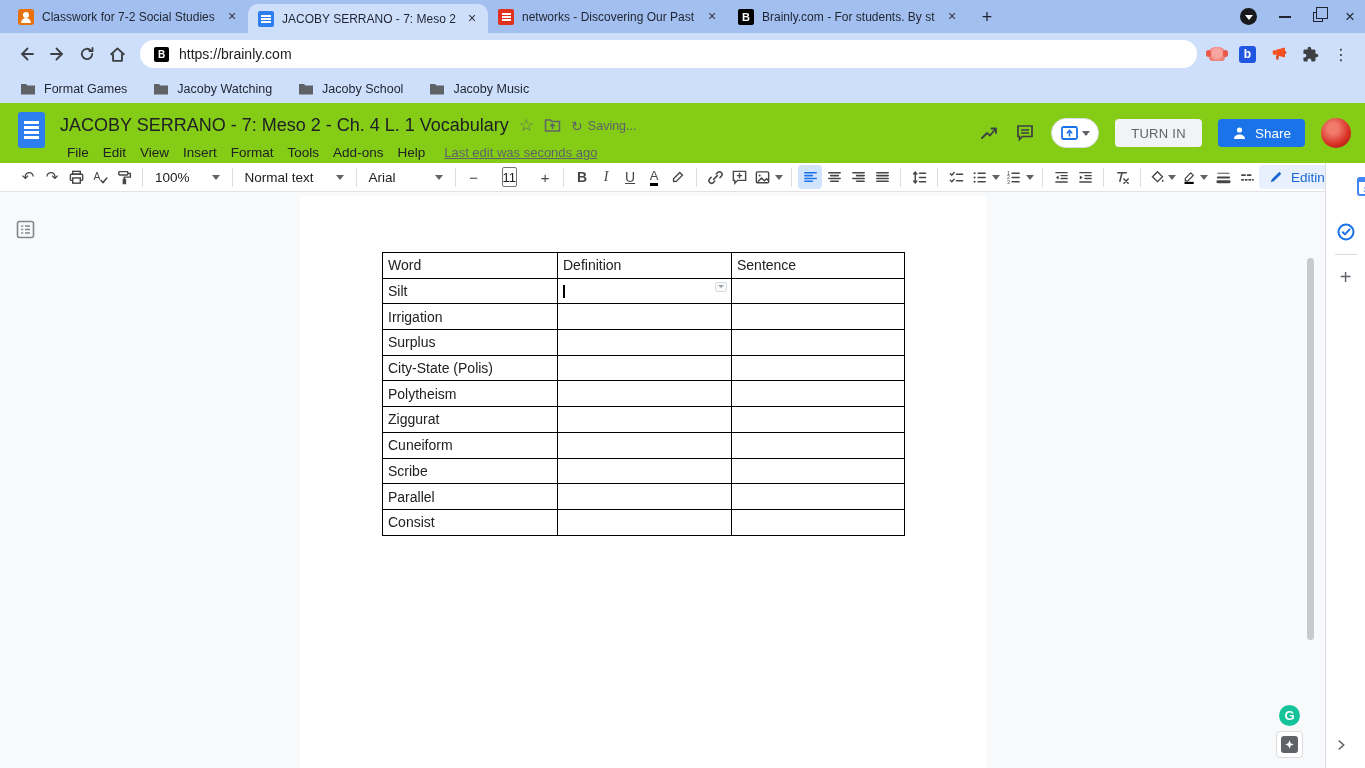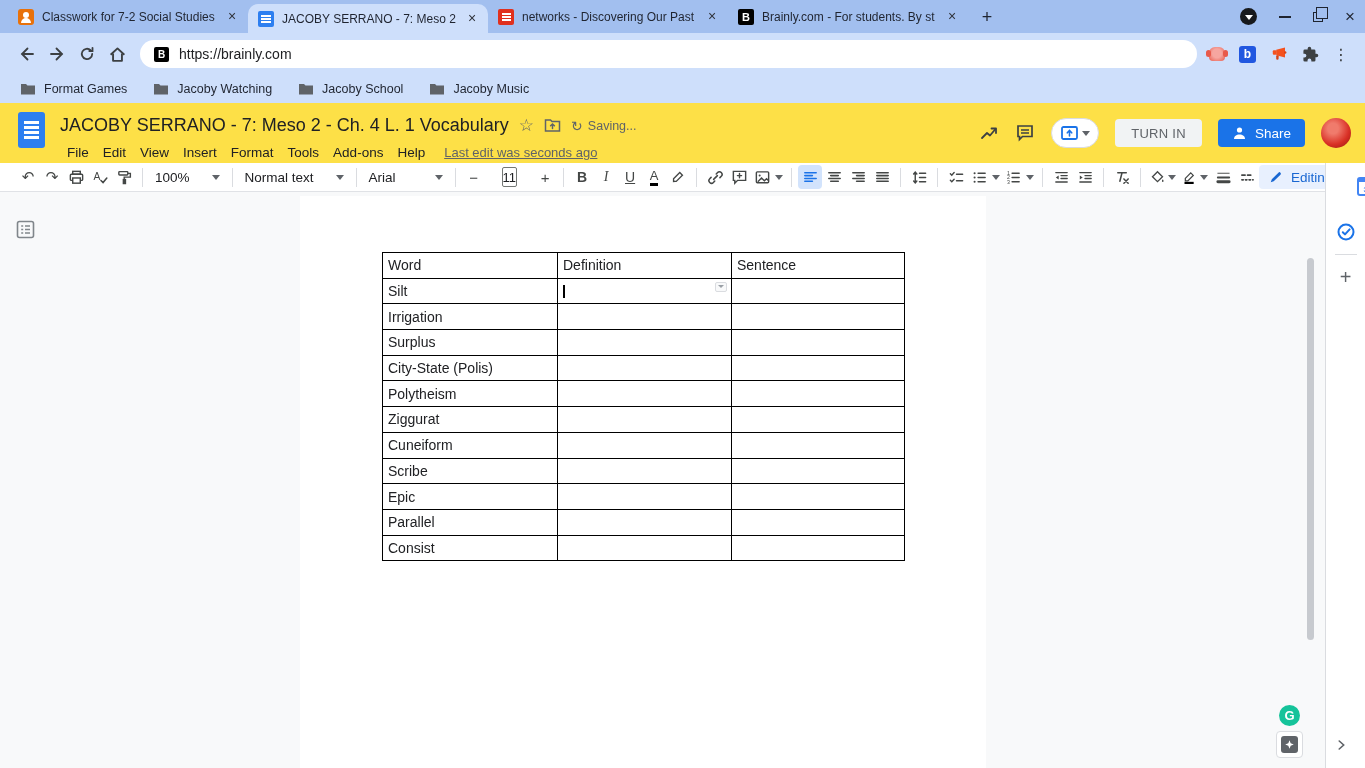--- a/index.html
+++ b/index.html
@@ -44,21 +44,21 @@
   .ext-pink:before, .ext-pink:after { content:""; position:absolute; top:3px; width:5px; height:7px; background:#E8594A; border-radius:4px; }
   .ext-pink:before { left:-3px; } .ext-pink:after { right:-3px; }
   .ext-bing { width:17px; height:17px; background:#2157E0; border-radius:3px; color:#fff; font-size:12px; font-weight:bold; display:flex; align-items:center; justify-content:center; }
   .overflow-dots { font-size:16px; color:#3C4043; letter-spacing:0; }
 
   
   .bookmarks { top:75px; left:0; width:1365px; height:28px; background:#CEDFFB; display:flex; align-items:center; gap:26px; padding-left:20px; }
   .bm { display:flex; align-items:center; gap:8px; font-size:12.5px; color:#1f2430; }
 
   
-  .docshead { top:103px; left:0; width:1365px; height:60px; background:#fde047; }
+  .docshead { top:103px; left:0; width:1365px; height:60px; background:#84cc16; }
   .docs-logo { position:absolute; left:18px; top:9px; width:27px; height:36px; background:#2D7FF0; border-radius:3px; }
   .docs-logo:before { content:""; position:absolute; left:6px; top:9px; width:15px; height:2.5px; background:#fff; box-shadow:0 5px 0 #fff, 0 10px 0 #fff, 0 15px 0 #fff; }
   .title-row { position:absolute; left:60px; top:12px; display:flex; align-items:center; gap:10px; }
   .doc-title { font-size:18px; color:#202124; white-space:nowrap; }
   .head-ic { color:#5F6368; display:flex; align-items:center; justify-content:center; }
   .saving { display:flex; align-items:center; gap:5px; font-size:12.5px; color:#5F6368; }
   .menu-row { position:absolute; left:60px; top:40px; display:flex; align-items:center; font-size:13.5px; color:#202124; }
   .menu-item { padding:2px 7px; border-radius:3px; }
   .last-edit { margin-left:12px; color:#5F6368; font-size:13px; text-decoration:underline; }
   .head-right { position:absolute; right:14px; top:10px; display:flex; align-items:center; gap:16px; height:40px; }
@@ -520,25 +520,20 @@
           <td>Cuneiform</td>
           <td></td>
           <td></td>
         </tr>
         <tr>
           <td>Scribe</td>
           <td></td>
           <td></td>
         </tr>
         <tr>
-          <td>Epic</td>
-          <td></td>
-          <td></td>
-        </tr>
-        <tr>
           <td>Parallel</td>
           <td></td>
           <td></td>
         </tr>
         <tr>
           <td>Consist</td>
           <td></td>
           <td></td>
         </tr>
       </tbody>

